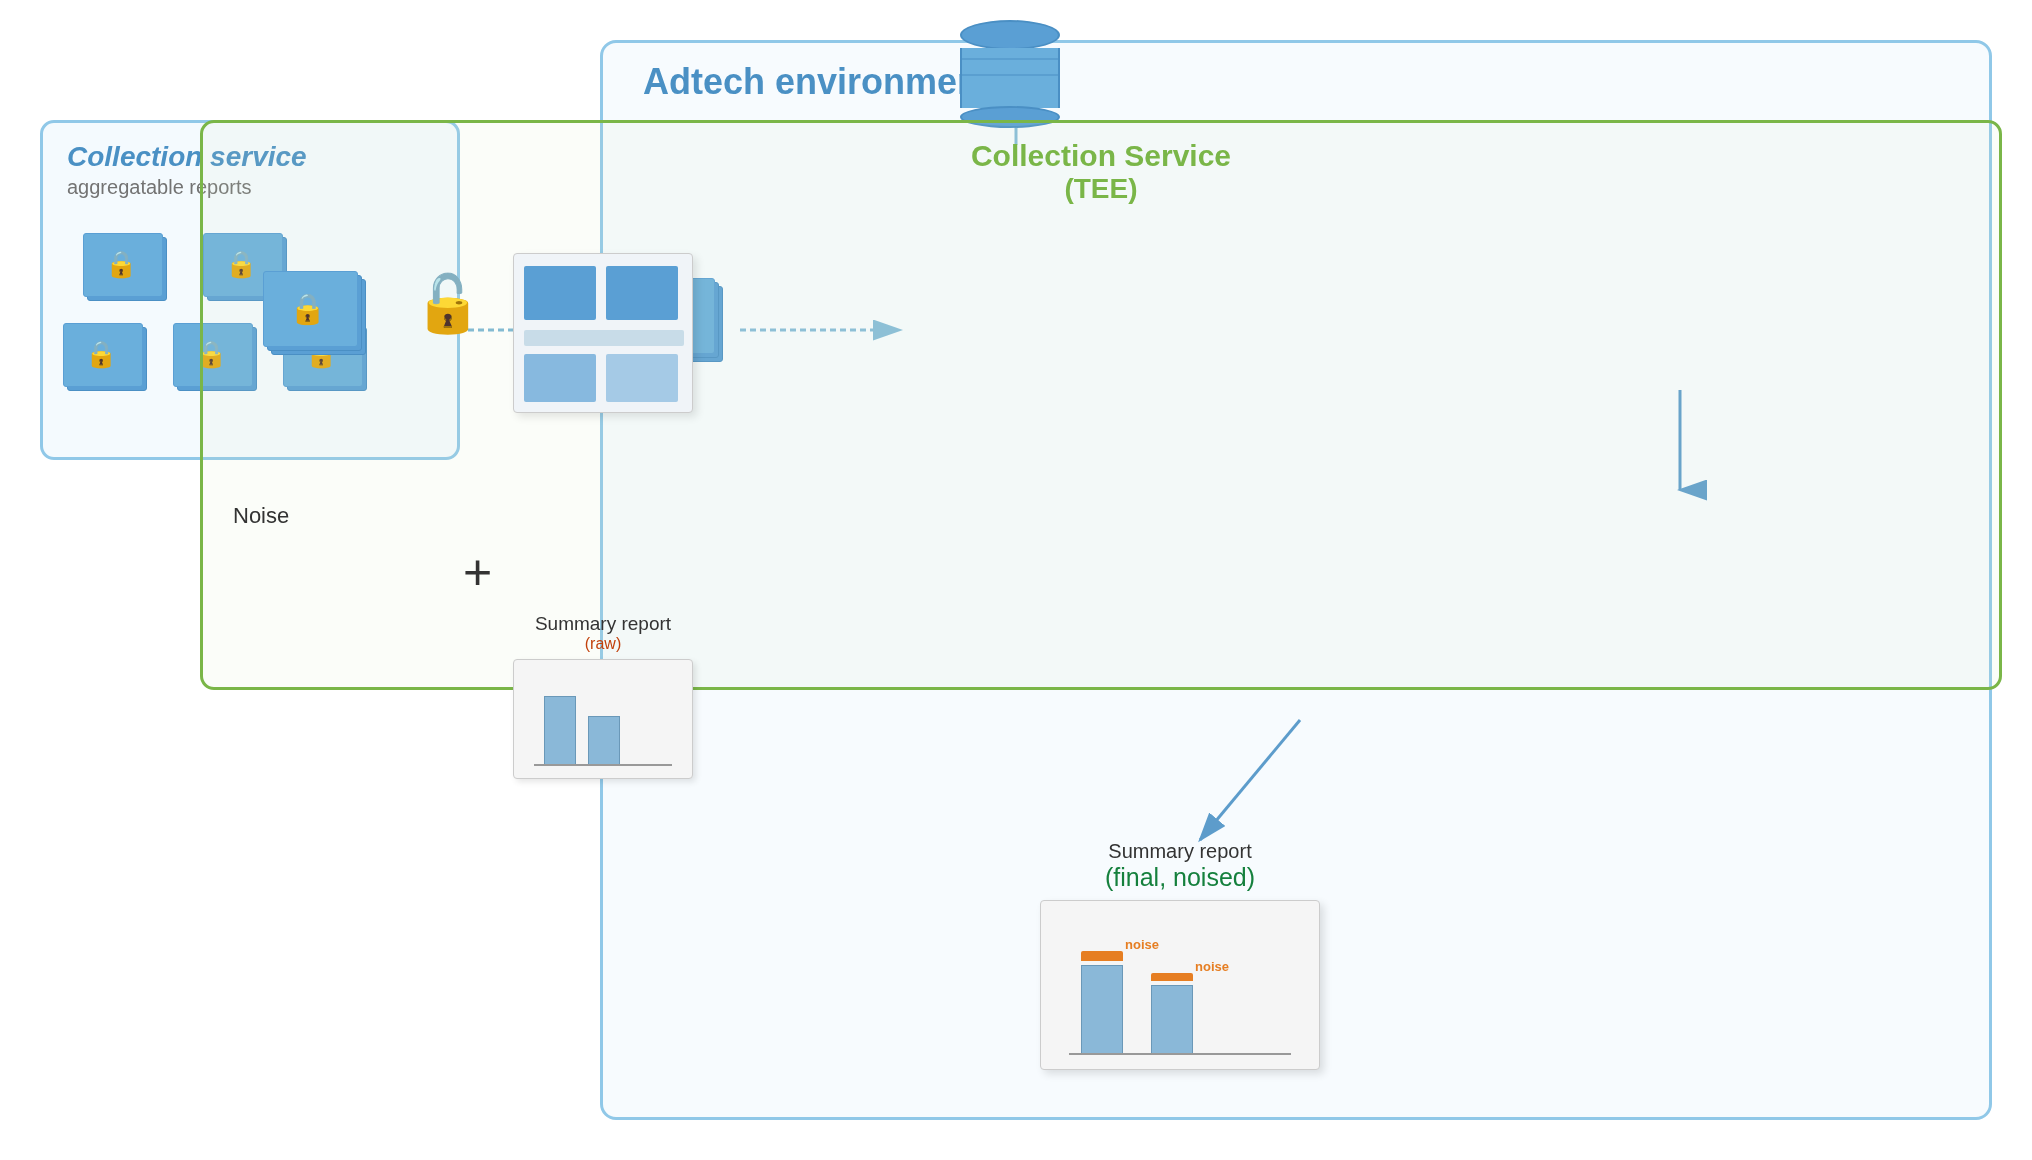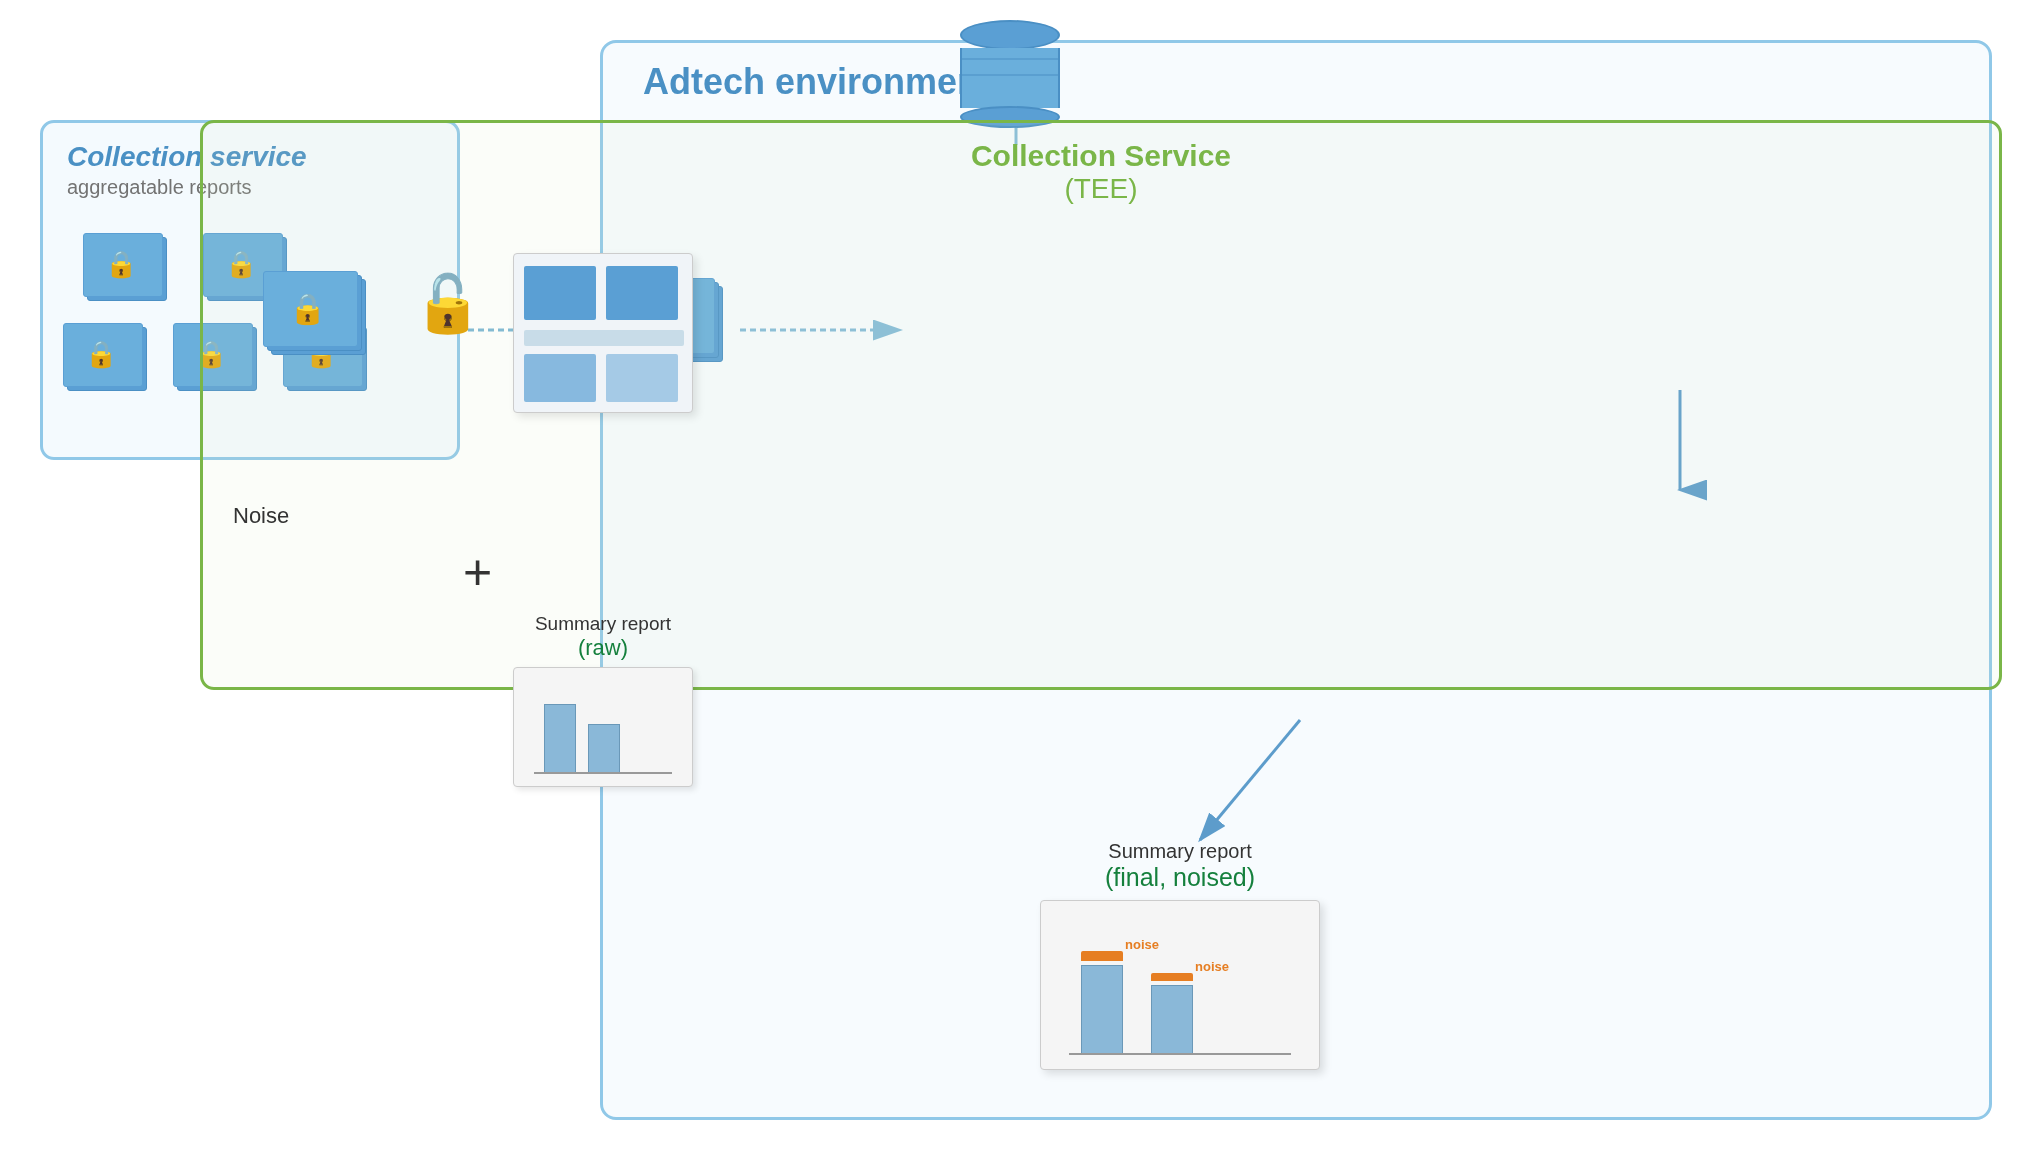--- a/index.html
+++ b/index.html
@@ -197,21 +197,21 @@
     <div style="width:100px; height:60px; background:#6aafdc; border-left:2px solid #4a8fc4; border-right:2px solid #4a8fc4; margin-top:-2px;"></div>
     <div style="width:100px; height:22px; background:#5a9fd4; border-radius:50%; border:2px solid #4a8fc4; margin-top:-2px;"></div>
 
     <div style="position:absolute; top:38px; left:2px; width:96px; height:2px; background:#4a8fc4; opacity:0.5;"></div>
     <div style="position:absolute; top:54px; left:2px; width:96px; height:2px; background:#4a8fc4; opacity:0.5;"></div>
   </div>
 
   <div class="aggregation-service">
     <div style="position:absolute; top:16px; left:50%; transform:translateX(-50%); text-align:center;">
       <div style="font-size:30px; font-weight:bold; color:#7ab648; white-space:nowrap;">Collection Service</div>
-      <div style="font-size:28px; font-weight:normal; color:#7ab648;">(TEE)</div>
+      <div style="font-size:28px; font-weight:bold; color:#7ab648;">(TEE)</div>
     </div>
 
     <div style="position:absolute; top:148px; left:60px;">
       <div style="position:absolute; top:8px; left:8px; width:95px; height:76px; background:#5a9fd4; border-radius:3px; border:1px solid #4a8fc4;"></div>
       <div style="position:absolute; top:4px; left:4px; width:95px; height:76px; background:#5a9fd4; border-radius:3px; border:1px solid #4a8fc4;"></div>
       <div style="position:absolute; top:0; left:0; width:95px; height:76px; background:#6aafdc; border-radius:3px; border:1px solid #5a9fd4;"></div>
       <span style="position:absolute; top:20px; left:26px; font-size:30px;">🔒</span>
     </div>
 
     <div style="position:absolute; top:148px; left:210px;">
@@ -230,21 +230,21 @@
     <div style="position:absolute; top:380px; left:30px;">
       <div class="noise-label" style="position:static; margin-bottom:8px;">Noise</div>
     </div>
 
     <div class="plus-sign" style="top:420px; left:260px;">+</div>
 
     <div style="position:absolute; top:490px; left:310px; width:180px; height:160px;">
 
       <div style="text-align:center; margin-bottom:6px;">
         <span style="font-size:19px; color:#333; display:block;">Summary report</span>
-        <span style="font-size:22px; color:#15803d;">(raw)</span>
+        <span style="font-size:16px; color:#c2410c;">(raw)</span>
       </div>
       <div style="width:180px; height:120px; background:#f5f5f5; border:1px solid #ccc; border-radius:4px; box-shadow:3px 3px 6px rgba(0,0,0,0.1); position:relative;">
 
         <div style="position:absolute; bottom:12px; left:30px; display:flex; align-items:flex-end; gap:12px;">
           <div style="width:32px; height:70px; background:#8ab8d8; border:1px solid #6a98b8;"></div>
           <div style="width:32px; height:50px; background:#8ab8d8; border:1px solid #6a98b8;"></div>
         </div>
 
         <div style="position:absolute; bottom:12px; left:20px; right:20px; height:2px; background:#999;"></div>
       </div>

